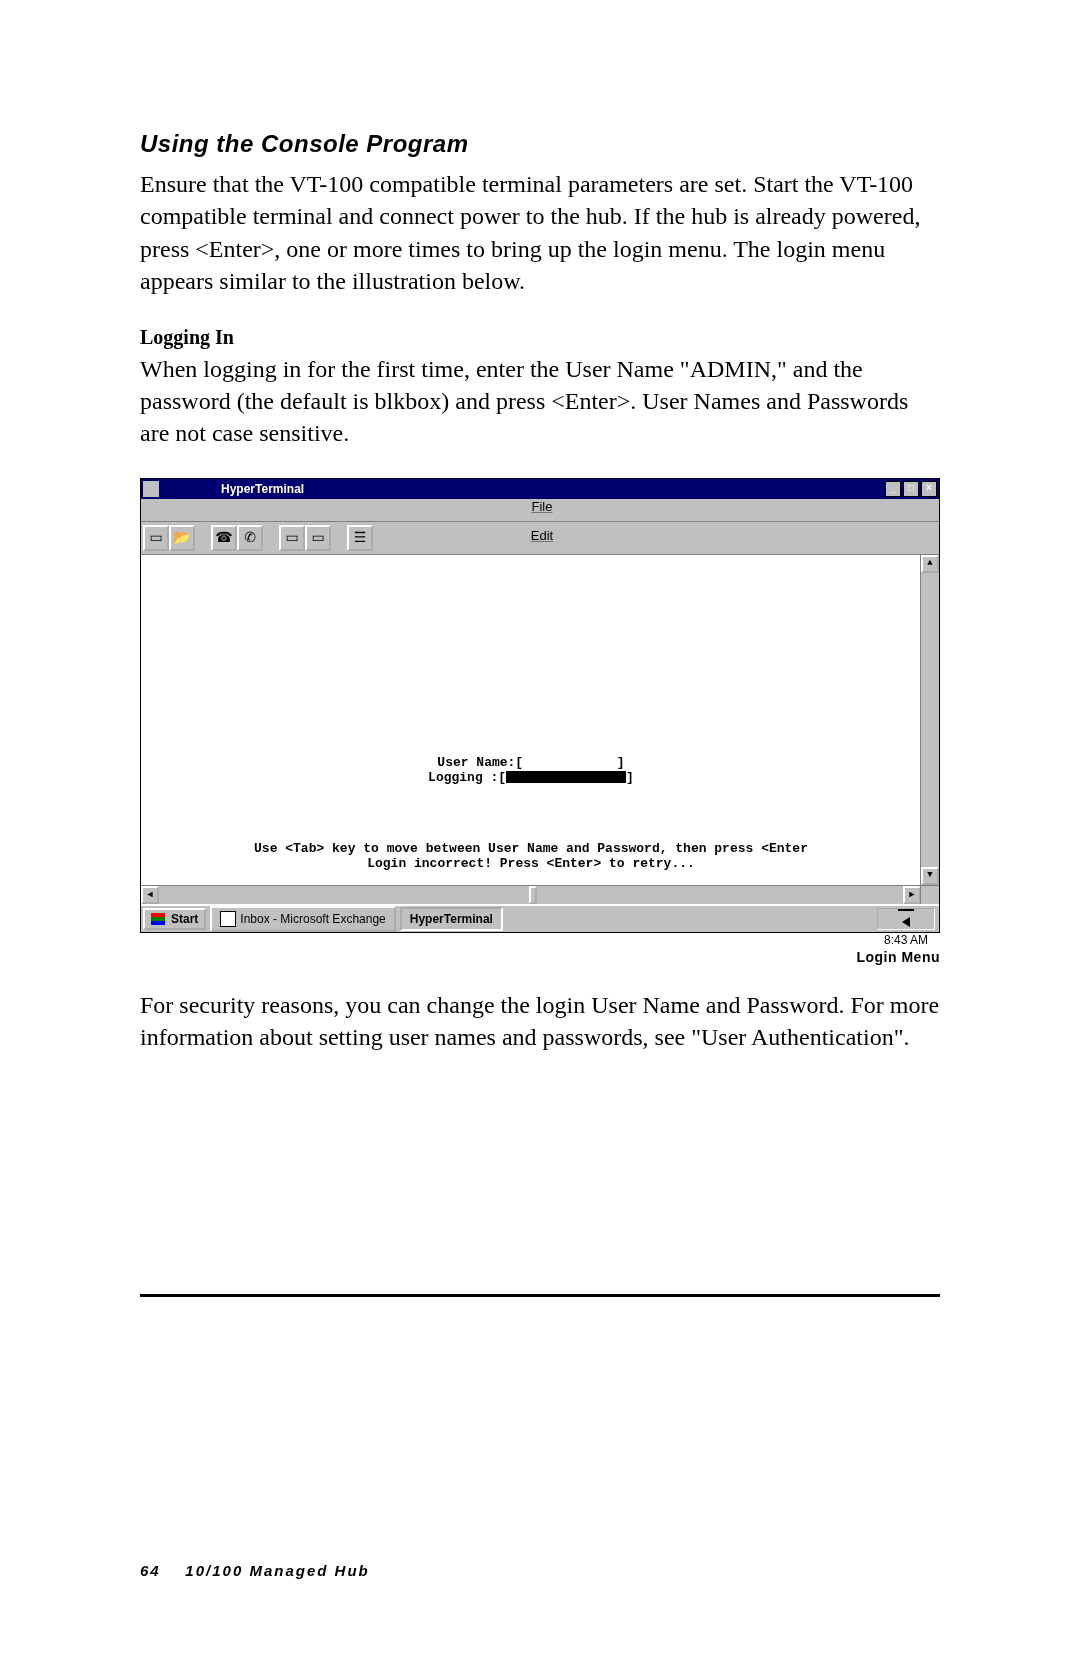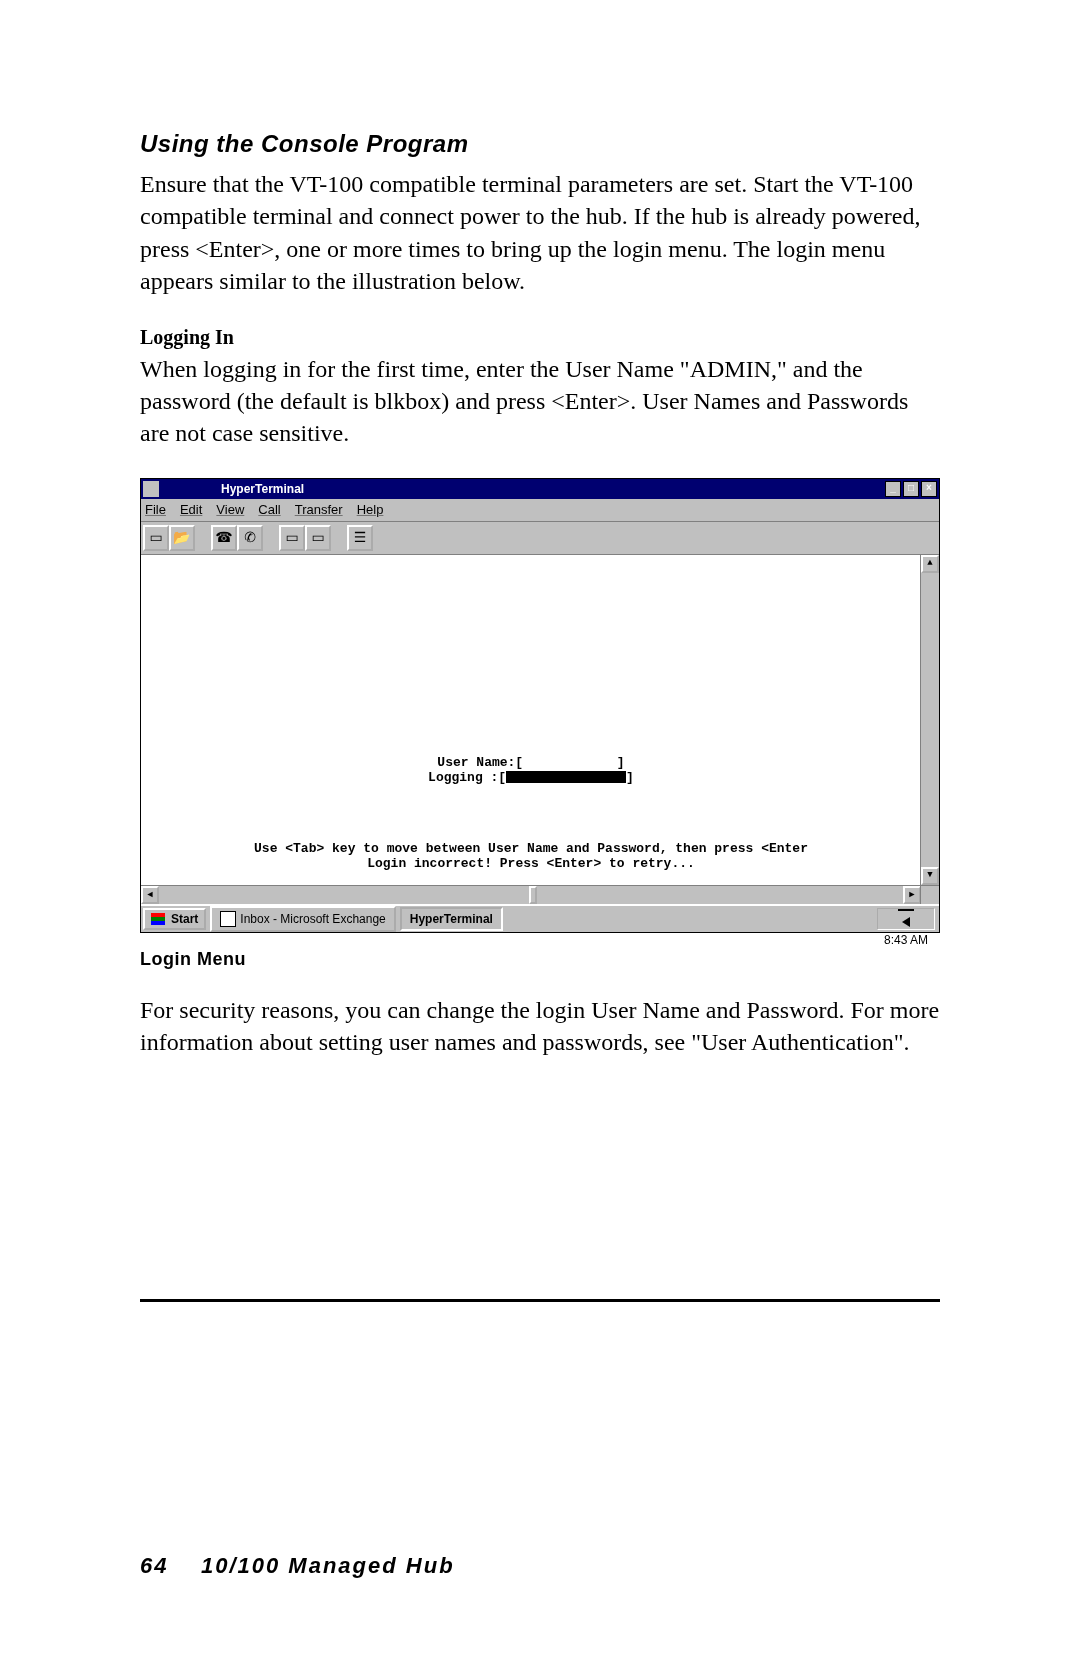--- a/index.html
+++ b/index.html
@@ -83,20 +83,21 @@
   .menu-bar {
     background: #c0c0c0;
     height: 22px;
     display: flex;
     align-items: center;
     gap: 14px;
     padding-left: 4px;
     font-family: Tahoma, Arial, sans-serif;
     font-size: 13px;
     border-bottom: 1px solid #808080;
+    flex-direction: column;
   }
   .menu-bar span {
     text-decoration: underline;
     text-decoration-color: rgba(0,0,0,0.4);
   }
   .toolbar {
     background: #c0c0c0;
     height: 32px;
     display: flex;
     align-items: center;
@@ -222,36 +223,36 @@
     position: absolute;
     right: 4px;
     top: 2px; bottom: 2px;
     border: 1px inset #fff;
     display:flex; align-items:center; gap:6px;
     padding: 0 6px;
     flex-direction: column;
   }
   .caption {
     font-family: Arial, Helvetica, sans-serif;
-    font-size: 18px;
-    font-weight: bold;
-    text-align: left;
+    font-size: 14px;
+    font-weight: bold;
+    text-align: right;
     margin-top: 16px;
     letter-spacing: 0.5px;
   }
   .hr {
     border-top: 3px solid #000;
     margin-top: 240px;
   }
   .footer {
     position: absolute;
     left: 140px;
     bottom: 90px;
     font-family: Arial, Helvetica, sans-serif;
-    font-size: 22px;
+    font-size: 15px;
     font-weight: bold;
     font-style: italic;
     letter-spacing: 2px;
     text-align: right;
   }
   .flag {
     display:inline-block; width:14px; height:12px;
     background: linear-gradient(to bottom, red 33%, green 33% 66%, blue 66%);
     margin-right:2px;
   }

